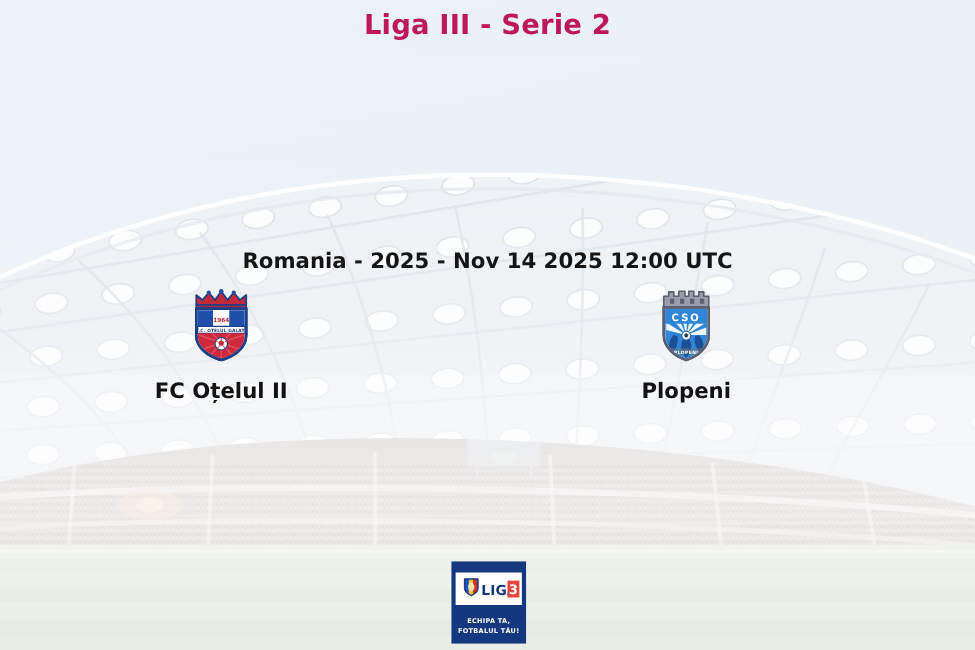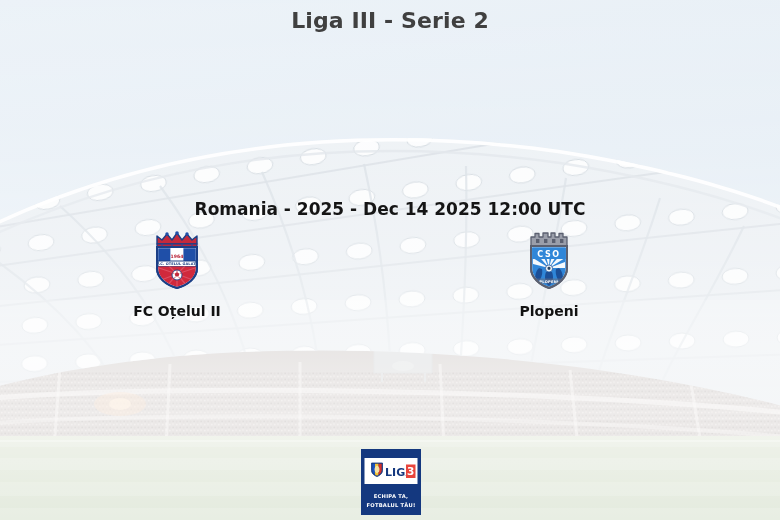--- a/index.html
+++ b/index.html
@@ -28,21 +28,21 @@
        rgba(255,255,255,0.68) 100%);
     pointer-events:none;
   }
 
   
   #content { position:absolute; inset:0; }
 
   #title {
     position:absolute; top:8px; left:0; width:780px;
     text-align:center;
-    font-size:22px; font-weight:bold; color:#404040;
+    font-size:22px; font-weight:bold; color:#be185d;
     letter-spacing:0.1px;
   }
 
   #subtitle {
     position:absolute; top:199px; left:0; width:780px;
     text-align:center;
     font-size:17px; font-weight:bold; color:#151515;
   }
 
   .team {
@@ -50,21 +50,21 @@
     width:240px; text-align:center;
   }
   #team-home { left:57px; }
   #team-away { left:429px; }
 
   .crest-wrap { height:64px; display:flex; align-items:flex-start; justify-content:center; }
   .crest { display:block; }
 
   .team-name {
     margin-top:11px;
-    font-size:14px; font-weight:bold; color:#121212;
+    font-size:17px; font-weight:bold; color:#121212;
     white-space:nowrap;
   }
 
   
   #league-badge {
     position:absolute; left:361px; top:449px;
     width:60px; height:66px;
   }
   #league-badge svg { display:block; }
 </style>
@@ -211,21 +211,21 @@
       <rect x="0" y="420" width="780" height="100" fill="#ffffff" opacity="0.10"></rect>
     </svg>
   </div>
 
   <div id="wash"></div>
 
   <div id="content">
 
     <div id="title">Liga III - Serie 2</div>
 
-    <div id="subtitle">Romania - 2025 - Dec 14 2025 12:00 UTC</div>
+    <div id="subtitle">Romania - 2025 - Nov 14 2025 12:00 UTC</div>
 
     <div class="team" id="team-home">
       <div class="crest-wrap">
         <svg class="crest" width="64" height="64" viewBox="0 0 64 64">
 
           <g>
             <path d="M12 16 L12 8 L17 12 L22 6 L27 12 L32 5 L37 12 L42 6 L47 12 L52 8 L52 16 Z" fill="#c32a3c" stroke="#1b3f86" stroke-width="1.4" stroke-linejoin="round"></path>
             <circle cx="22" cy="6" r="1.7" fill="#1f4fa8"></circle>
             <circle cx="32" cy="5" r="1.8" fill="#1f4fa8"></circle>
             <circle cx="42" cy="6" r="1.7" fill="#1f4fa8"></circle>

